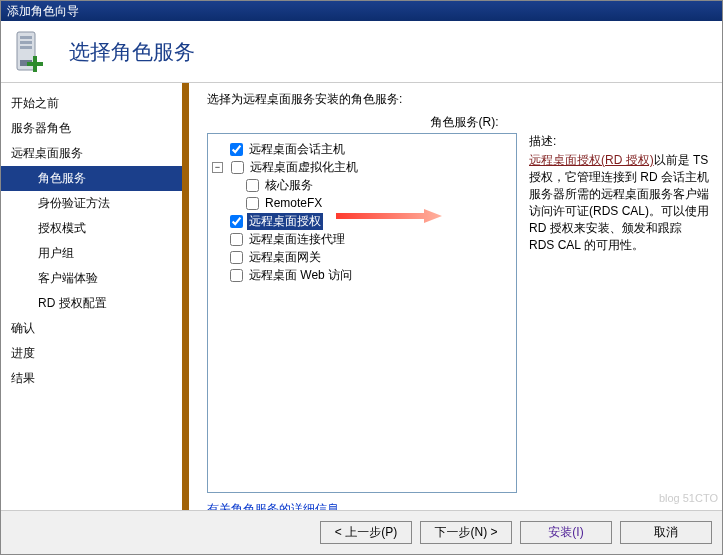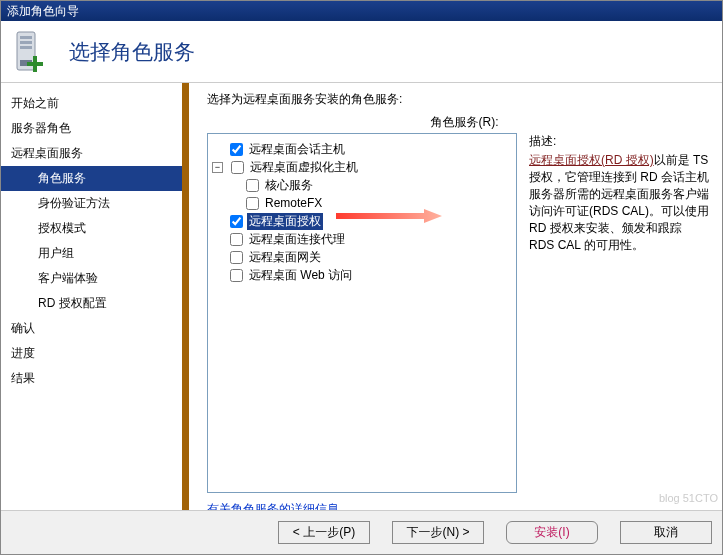--- a/index.html
+++ b/index.html
@@ -124,36 +124,35 @@
   }
   .footer {
     position: absolute;
     left: 0; right: 0; bottom: 0;
     height: 44px;
     border-top: 1px solid #ccc;
     display: flex;
     justify-content: flex-end;
     align-items: center;
     padding-right: 10px;
-    gap: 22px;
+    gap: 8px;
     background: #f0f0f0;
   }
   .footer button {
     height: 23px;
     min-width: 92px;
     font-size: 12px;
     font-family: inherit;
     border: 1px solid #888;
     background: #efefef;
     cursor: pointer;
   }
   .footer button:disabled {
-    color: #be185d;
+    color: #4c1d95;
     cursor: default;
-    border-radius: 6px;
   }
   .watermark {
     position: absolute;
     right: 4px; bottom: 50px;
     color: #ccc;
     font-size: 11px;
     pointer-events: none;
   }
 </style>
 </head>

